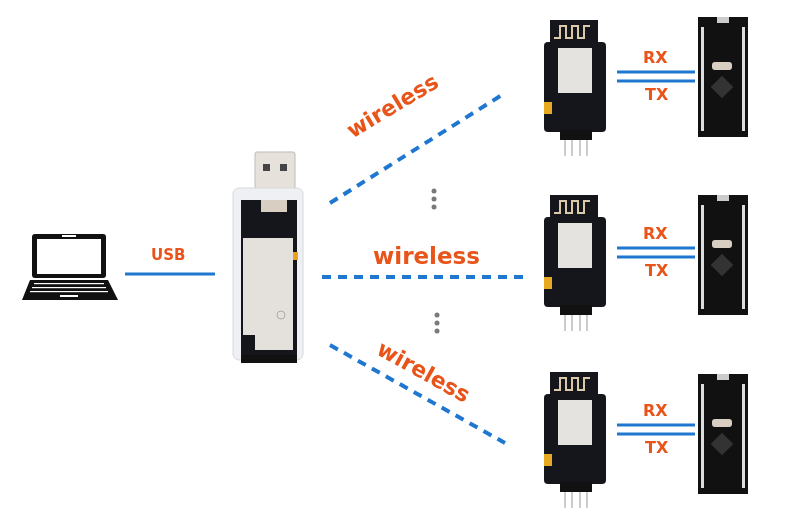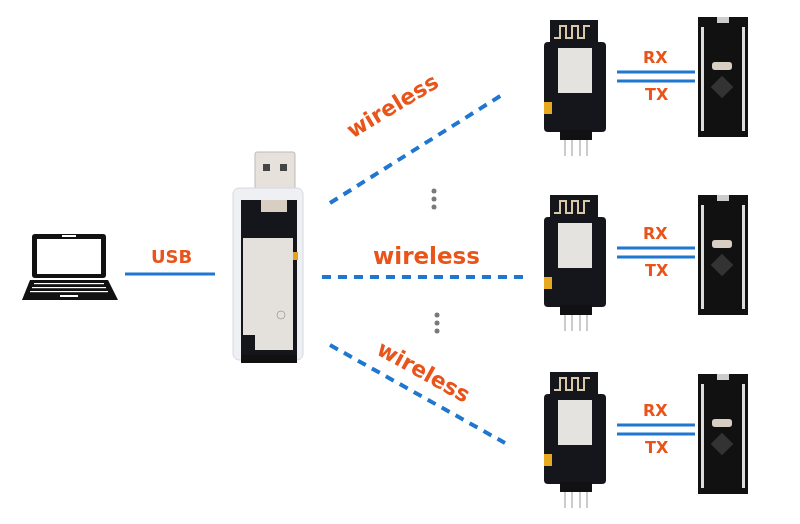--- a/index.html
+++ b/index.html
@@ -50,21 +50,21 @@
   <rect x="40" y="3" width="14" height="2" fill="#fff"></rect>
   <path d="M8 48 L86 48 L96 68 L0 68 Z" fill="#111"></path>
   <g fill="#fff">
     <rect x="12" y="51" width="70" height="1.2"></rect>
     <rect x="10" y="55" width="74" height="1.2"></rect>
     <rect x="8" y="59" width="78" height="1.2"></rect>
     <rect x="38" y="63" width="18" height="2"></rect>
   </g>
 </svg>
 
-<div class="abs label-orange" style="left:151px;top:246px;font-size:18px;">USB</div>
+<div class="abs label-orange" style="left:151px;top:246px;font-size:15px;">USB</div>
 
 <svg style="left:228px;top:150px" width="80" height="215" viewBox="0 0 80 215">
 
   <rect x="27" y="2" width="40" height="48" rx="2" fill="#e6e1da" stroke="#bbb"></rect>
   <rect x="35" y="14" width="7" height="7" fill="#444"></rect>
   <rect x="52" y="14" width="7" height="7" fill="#444"></rect>
 
   <rect x="5" y="38" width="70" height="172" rx="6" fill="#eef0f3" stroke="#d5d8de"></rect>
 
   <rect x="13" y="50" width="56" height="160" fill="#15151c"></rect>

